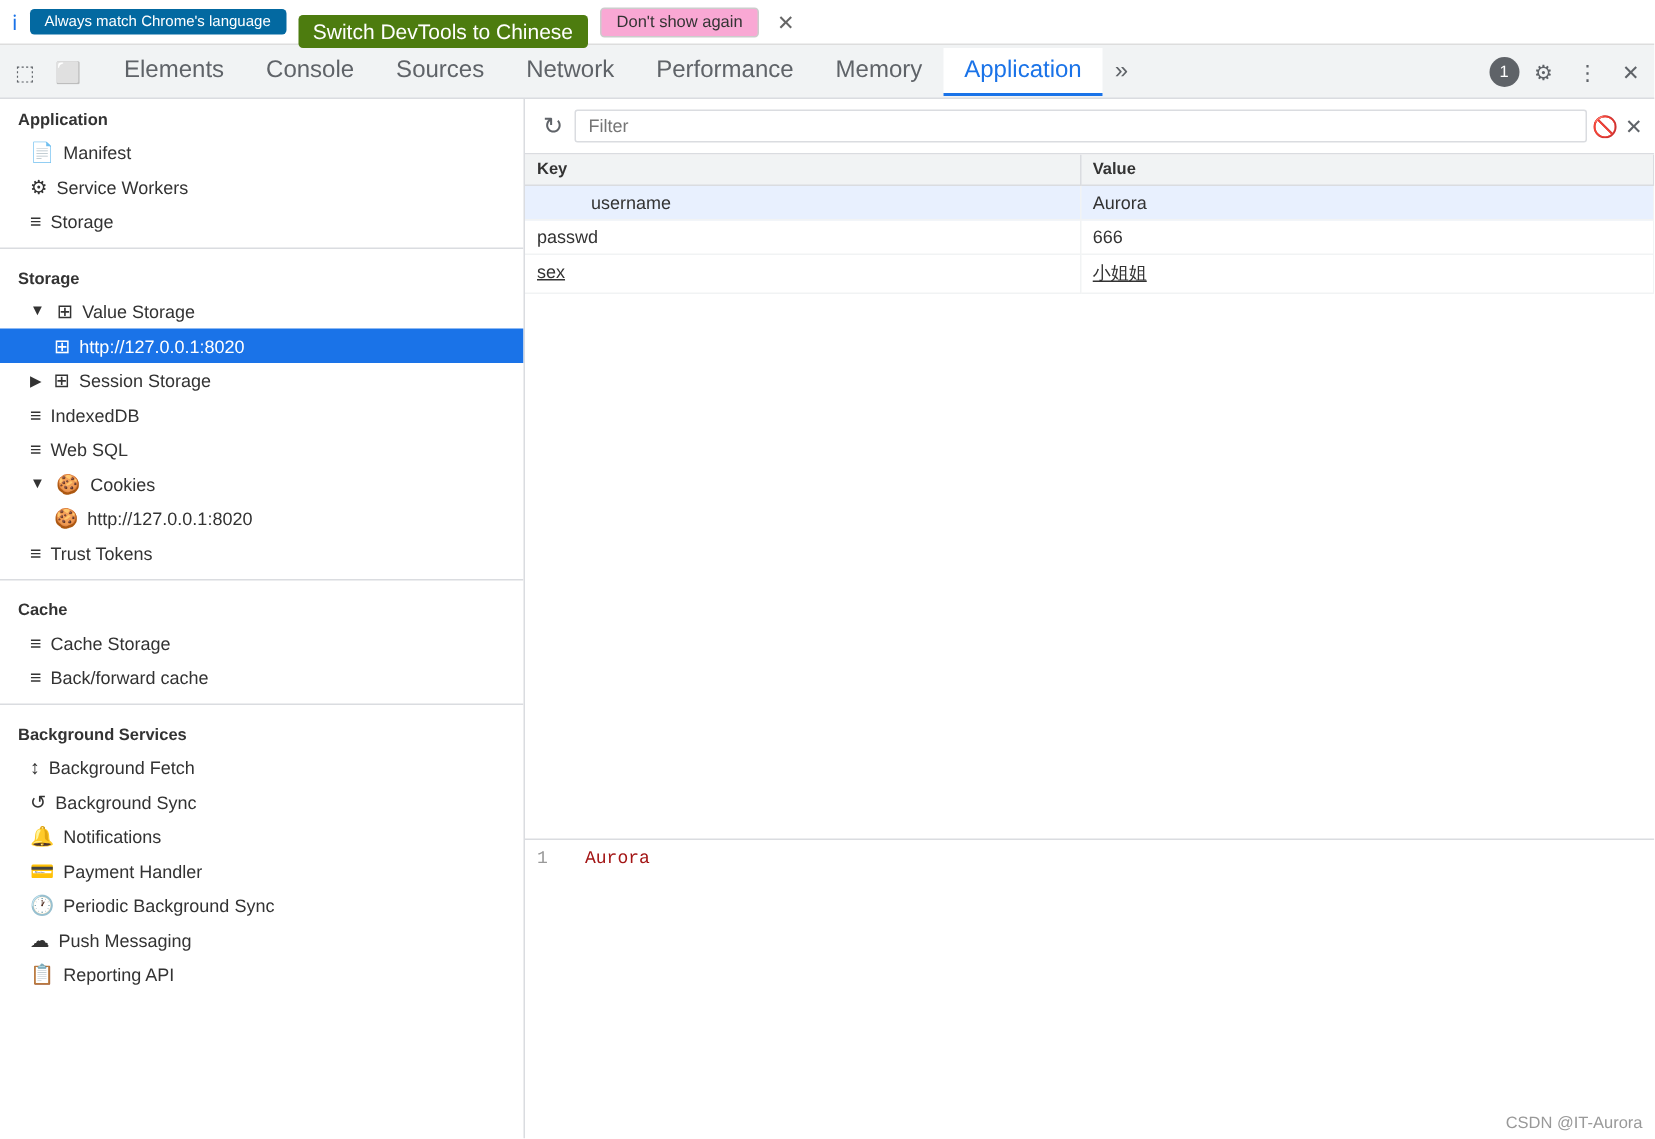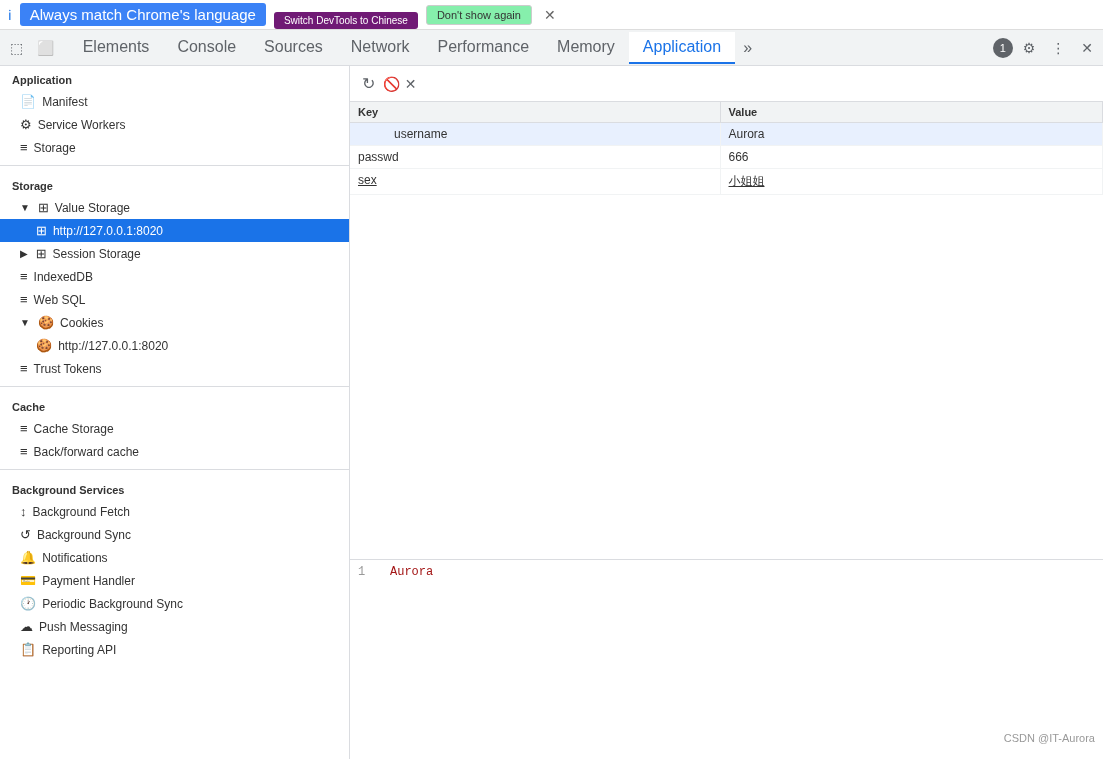--- a/index.html
+++ b/index.html
@@ -5,23 +5,23 @@
     * { margin: 0; padding: 0; box-sizing: border-box; }
     body { font-family: -apple-system, 'Segoe UI', Arial, sans-serif; font-size: 12px; background: #fff; width: 1103px; height: 759px; overflow: hidden; }
 
     
     #notification-bar {
       display: flex; align-items: center; height: 30px; background: #fff; border-bottom: 1px solid #ddd;
       padding: 0 8px; gap: 8px; font-size: 12px;
     }
     #notification-bar .info-icon { color: #1a73e8; font-size: 14px; }
     #notification-bar .notif-text { flex: 1; color: #333; }
-    #notification-bar .btn-always { background: #3b82f6; color: #fff; border: none; padding: 3px 10px; border-radius: 3px; cursor: pointer; font-size: 15px; }
-    #notification-bar .btn-switch { background: #701a75; color: #fff; border: none; padding: 3px 10px; border-radius: 3px; cursor: pointer; font-size: 10px; margin-top: 12px; }
-    #notification-bar .btn-dont { background: #86efac; color: #333; border: 1px solid #ccc; padding: 3px 10px; border-radius: 3px; cursor: pointer; font-size: 11px; }
+    #notification-bar .btn-always { background: #0369a1; color: #fff; border: none; padding: 3px 10px; border-radius: 3px; cursor: pointer; font-size: 10px; }
+    #notification-bar .btn-switch { background: #4d7c0f; color: #fff; border: none; padding: 3px 10px; border-radius: 3px; cursor: pointer; font-size: 14px; margin-top: 12px; }
+    #notification-bar .btn-dont { background: #f9a8d4; color: #333; border: 1px solid #ccc; padding: 3px 10px; border-radius: 3px; cursor: pointer; font-size: 11px; }
     #notification-bar .close-x { cursor: pointer; color: #666; font-size: 14px; margin-left: 4px; }
 
     
     #tab-bar {
       display: flex; align-items: center; height: 36px; background: #f1f3f4; border-bottom: 1px solid #dadce0;
       padding: 0 4px;
     }
     #tab-bar .tab-icons { display: flex; align-items: center; gap: 2px; margin-right: 8px; }
     #tab-bar .tab-icon-btn { background: none; border: none; cursor: pointer; padding: 4px 6px; color: #5f6368; font-size: 14px; }
     #tab-bar .tab { padding: 6px 14px; cursor: pointer; color: #5f6368; font-size: 16px; background: none; border: none; border-bottom: 2px solid transparent; white-space: nowrap; }
@@ -67,21 +67,21 @@
     #upper-content { display: flex; flex-direction: column; flex: 1; min-height: 0; }
     #upper-table { overflow-y: auto; flex: 1; }
 
     
     #lower-panel { border-top: 1px solid #dadce0; height: 200px; background: #fff; overflow: auto; padding: 4px 0; }
     .lower-line { display: flex; font-size: 12px; font-family: 'Courier New', monospace; padding: 1px 8px; }
     .lower-line-num { color: #999; min-width: 24px; margin-right: 8px; }
     .lower-line-val { color: #a31515; }
 
     
-    #watermark { position: absolute; bottom: 15px; right: 8px; color: #999; font-size: 11px; pointer-events: none; }
+    #watermark { position: absolute; bottom: 4px; right: 8px; color: #999; font-size: 11px; pointer-events: none; }
 
     
     ::-webkit-scrollbar { width: 8px; height: 8px; }
     ::-webkit-scrollbar-track { background: #f1f3f4; }
     ::-webkit-scrollbar-thumb { background: #bbb; border-radius: 4px; }
   </style>
 </head>
 <body>
 
 <div id="notification-bar">
@@ -218,20 +218,21 @@
       <span class="sidebar-icon">📋</span>
       <span>Reporting API</span>
     </div>
 
   </div>
 
   <div id="content">
 
     <div id="filter-bar">
       <button class="refresh-btn">↻</button>
+      <input id="filter-input" type="text" placeholder="Filter" style="">
       <button class="filter-clear">🚫</button>
       <button class="filter-x">✕</button>
     </div>
 
     <div id="upper-content">
       <div id="upper-table">
         <table id="storage-table">
           <thead>
             <tr>
               <th>Key</th>

